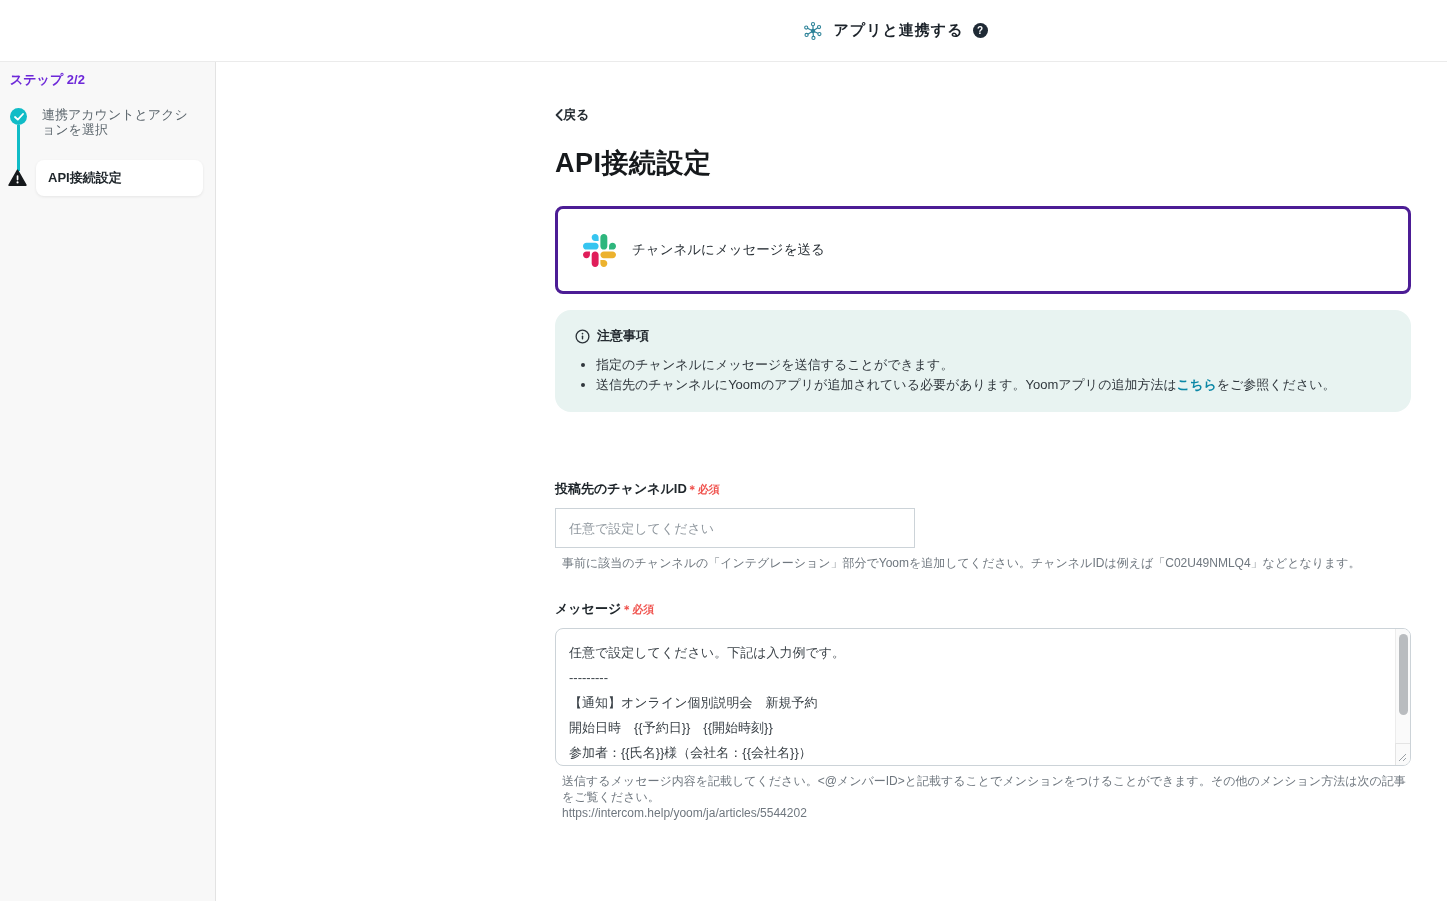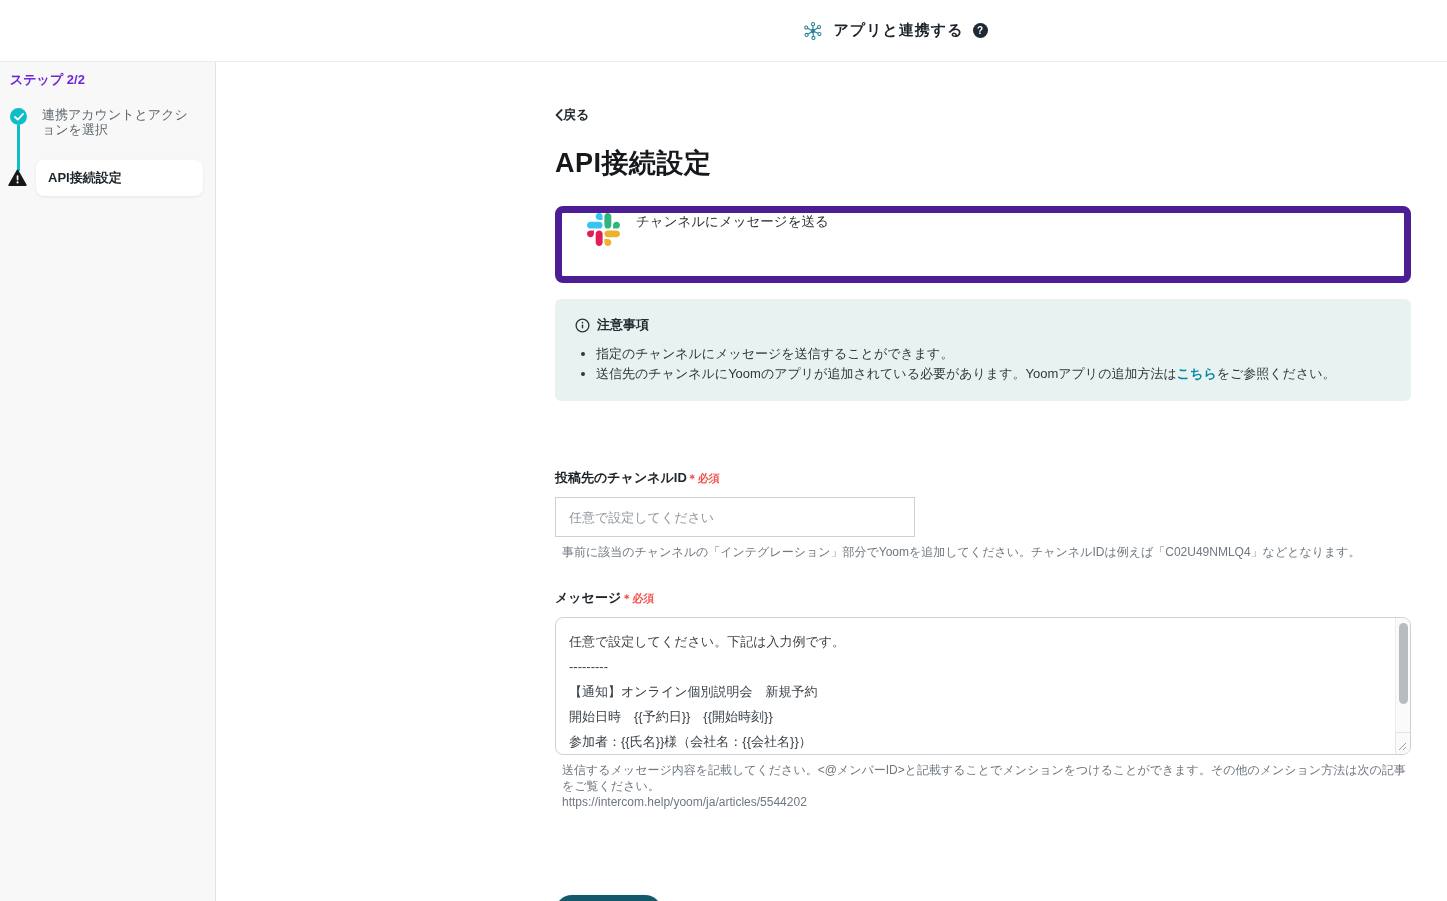--- a/index.html
+++ b/index.html
@@ -33,25 +33,25 @@
 
   
   .main { flex:1; position:relative; background:#fff; }
   .content { position:absolute; left:339px; top:44px; width:856px; }
 
   .back-row { display:inline-flex; align-items:center; gap:0; cursor:pointer; }
   .back-label { font-size:13px; font-weight:bold; color:#22292f; }
 
   .page-title { margin-top:20px; font-size:27px; font-weight:bold; color:#16191c; letter-spacing:0.5px; }
 
-  .action-card { margin-top:25px; height:77px; border:7px solid #4c1d95; border-radius:8px;
-    background:#fff; display:flex; padding-left:25px; }
+  .action-card { margin-top:25px; height:88px; border:3px solid #4c1d95; border-radius:8px;
+    background:#fff; display:flex; align-items:center; padding-left:25px; }
   .action-label { margin-left:16px; font-size:13.5px; color:#2c3339; }
 
-  .notice { margin-top:16px; background:#e8f3f1; border-radius:6px; padding:17px 20px 18px 20px; }
+  .notice { margin-top:16px; background:#e8f3f1; border-radius:16px; padding:17px 20px 18px 20px; }
   .notice-head { display:flex; align-items:center; gap:7px; }
   .notice-title { font-size:13px; font-weight:bold; color:#242b31; }
   .notice-list { margin:10px 0 0 0; padding-left:21px; }
   .notice-list li { font-size:13px; line-height:19.5px; color:#30373d; }
   .notice-link { color:#0b87a6; font-weight:bold; text-decoration:none; cursor:pointer; }
 
   .field-channel { margin-top:68px; }
   .field-message { margin-top:29px; }
   .label-row { display:flex; align-items:baseline; }
   .field-label { font-size:13px; font-weight:bold; color:#1f262b; }

